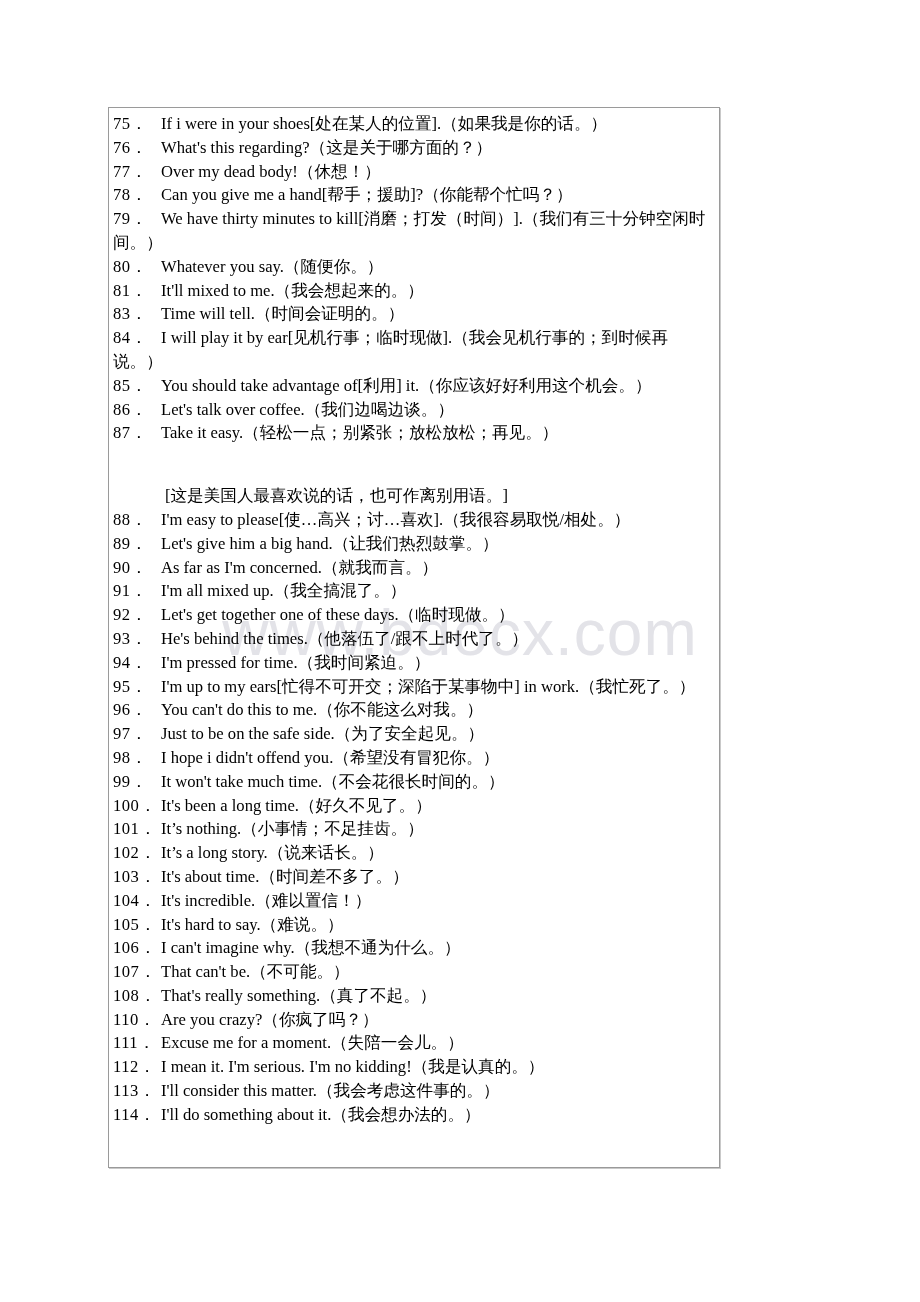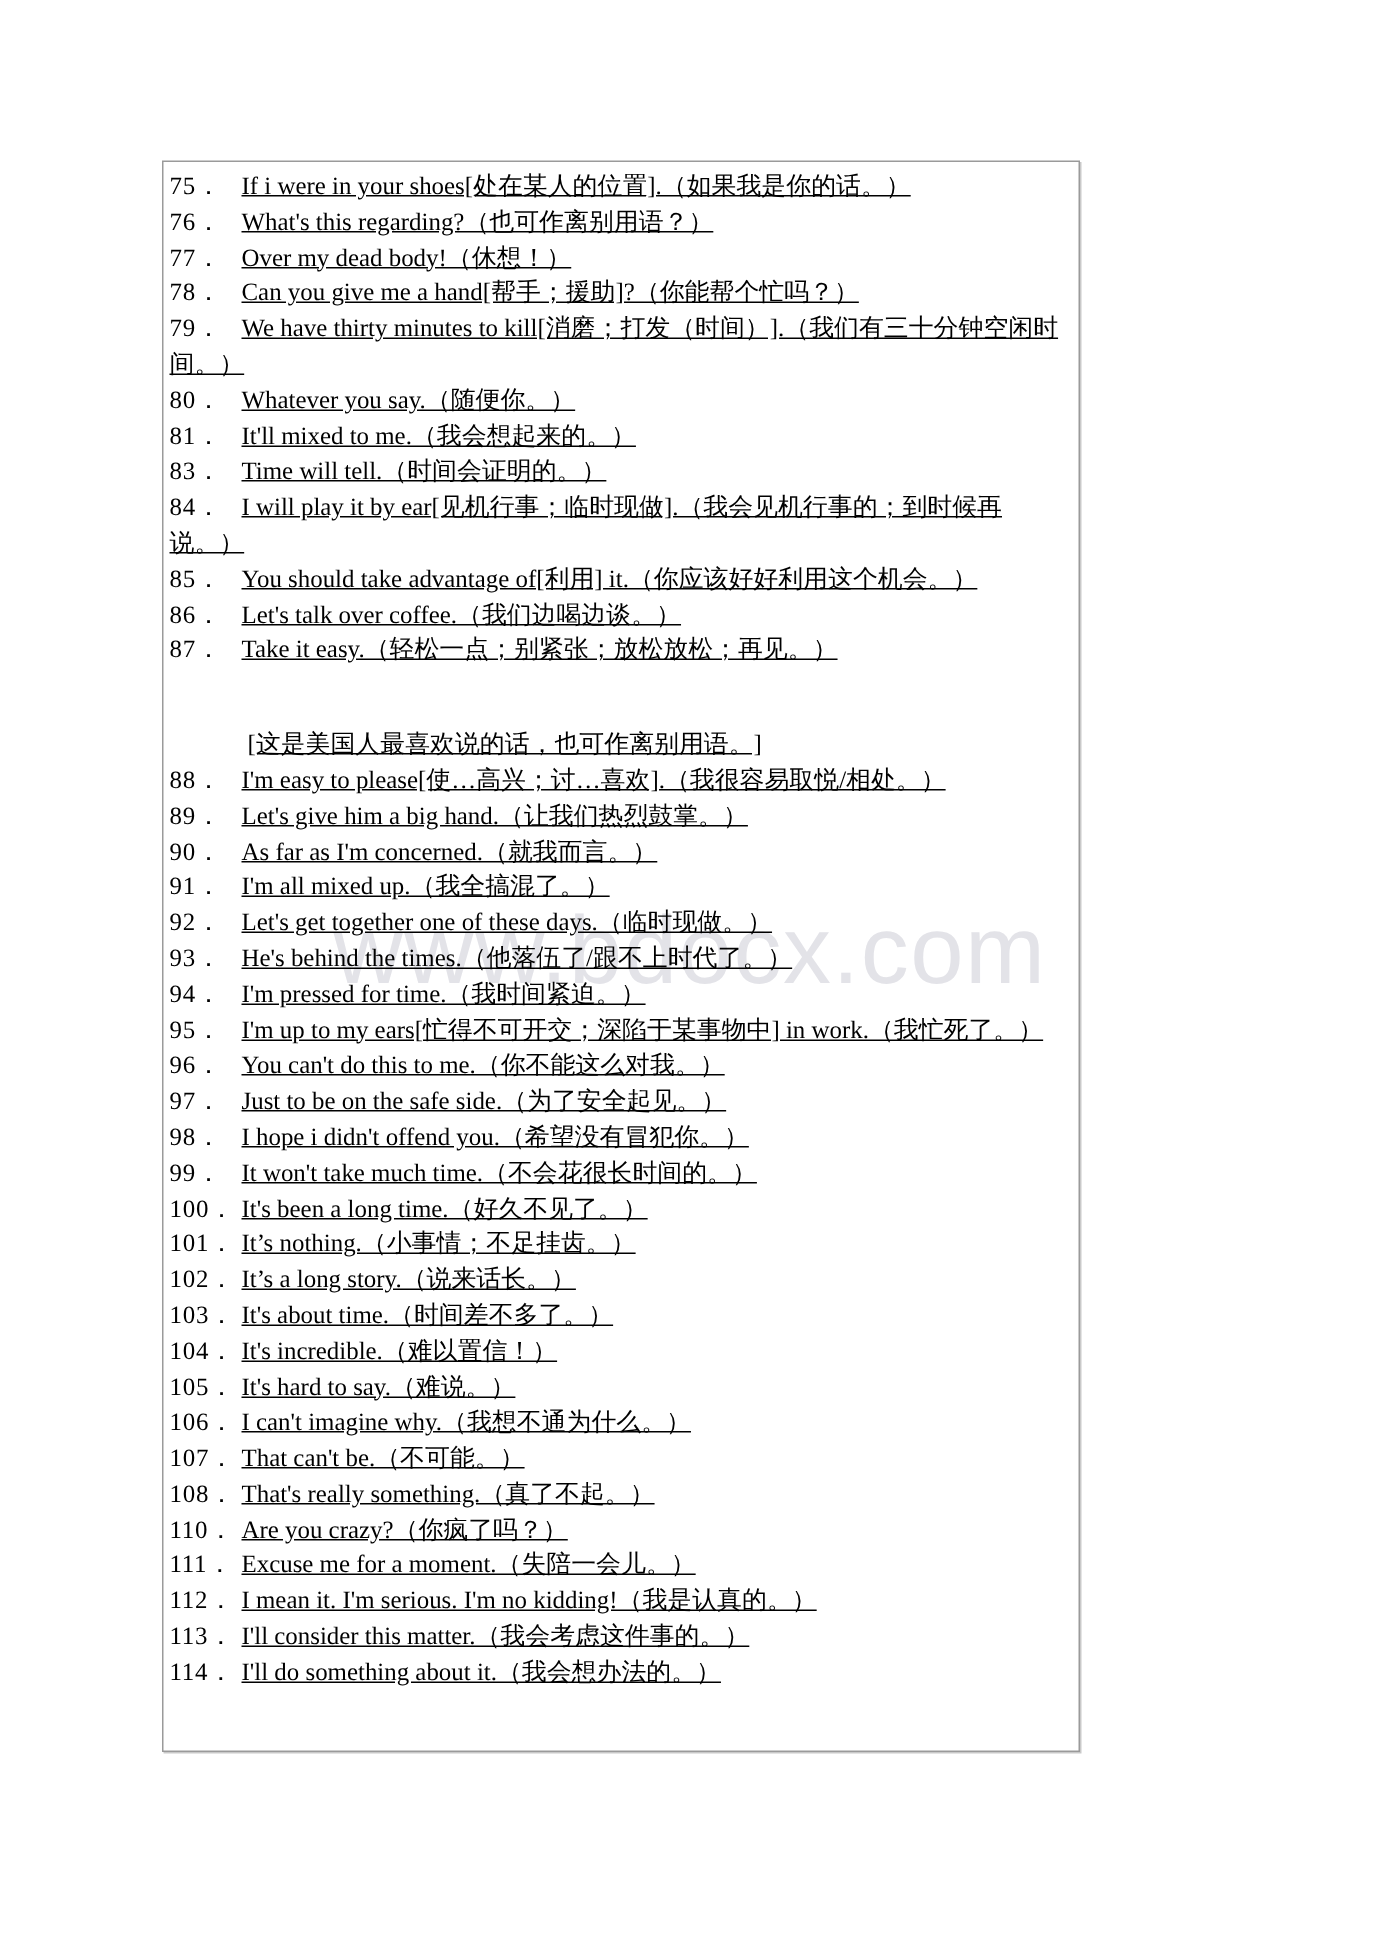--- a/index.html
+++ b/index.html
@@ -43,21 +43,20 @@
     border: 1px solid #9a9a9a;
     background: transparent;
     z-index: 2;
     box-shadow: 1px 1px 0 0 #c9c9c9;
   }
 
   #phrase-list {
     list-style: none;
     margin: 0;
     padding: 4px 6px 5px 4px;
-    text-decoration: underline;
   }
 
   .phrase-item {
     position: relative;
     font-size: 16.6px;
     line-height: 23.8px;
     color: #000000;
     text-align: left;
     margin: 0;
     padding: 0;
@@ -85,21 +84,21 @@
   }
 </style>
 </head>
 <body>
 
 <div id="watermark">www.bdocx.com</div>
 
 <div id="doc-frame">
   <div id="phrase-list">
       <div class="phrase-item"><span class="num">75．</span><span class="body-text">If i were in your shoes[处在某人的位置].（如果我是你的话。）</span></div>
-      <div class="phrase-item"><span class="num">76．</span><span class="body-text">What's this regarding?（也可作离别用语？）</span></div>
+      <div class="phrase-item"><span class="num">76．</span><span class="body-text">What's this regarding?（这是关于哪方面的？）</span></div>
       <div class="phrase-item"><span class="num">77．</span><span class="body-text">Over my dead body!（休想！）</span></div>
       <div class="phrase-item"><span class="num">78．</span><span class="body-text">Can you give me a hand[帮手；援助]?（你能帮个忙吗？）</span></div>
       <div class="phrase-item"><span class="num">79．</span><span class="body-text">We have thirty minutes to kill[消磨；打发（时间）].（我们有三十分钟空闲时间。）</span></div>
       <div class="phrase-item"><span class="num">80．</span><span class="body-text">Whatever you say.（随便你。）</span></div>
       <div class="phrase-item"><span class="num">81．</span><span class="body-text">It'll mixed to me.（我会想起来的。）</span></div>
       <div class="phrase-item"><span class="num">83．</span><span class="body-text">Time will tell.（时间会证明的。）</span></div>
       <div class="phrase-item"><span class="num">84．</span><span class="body-text">I will play it by ear[见机行事；临时现做].（我会见机行事的；到时候再说。）</span></div>
       <div class="phrase-item"><span class="num">85．</span><span class="body-text">You should take advantage of[利用] it.（你应该好好利用这个机会。）</span></div>
       <div class="phrase-item"><span class="num">86．</span><span class="body-text">Let's talk over coffee.（我们边喝边谈。）</span></div>
       <div class="phrase-item"><span class="num">87．</span><span class="body-text">Take it easy.（轻松一点；别紧张；放松放松；再见。）</span><span class="sub-note">[这是美国人最喜欢说的话，也可作离别用语。]</span></div>

